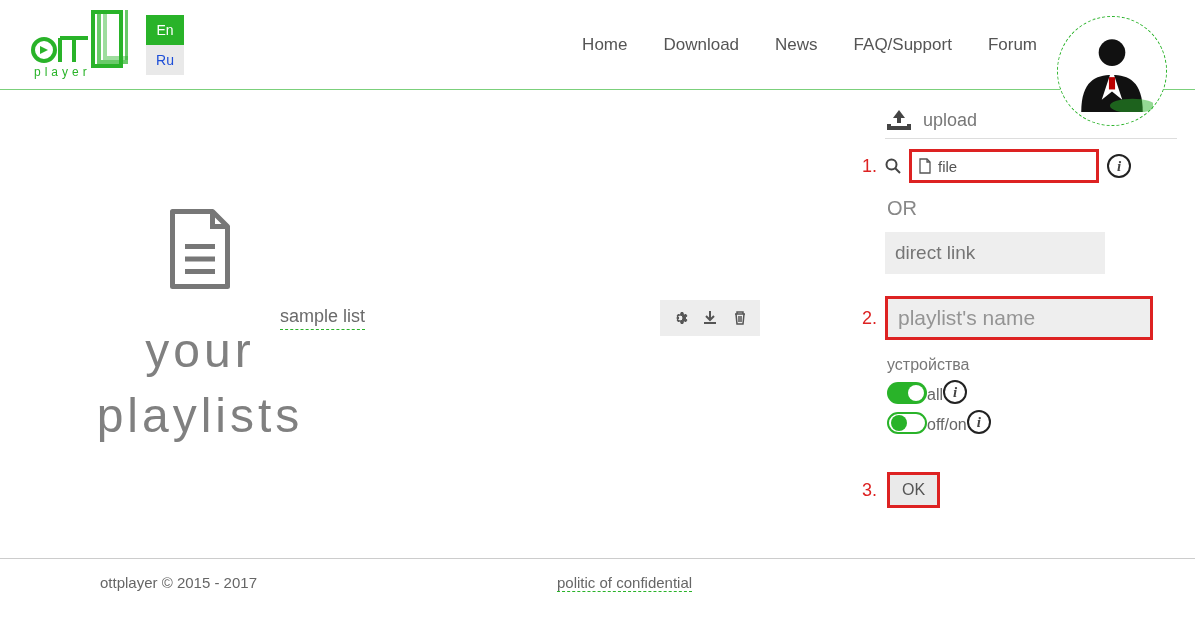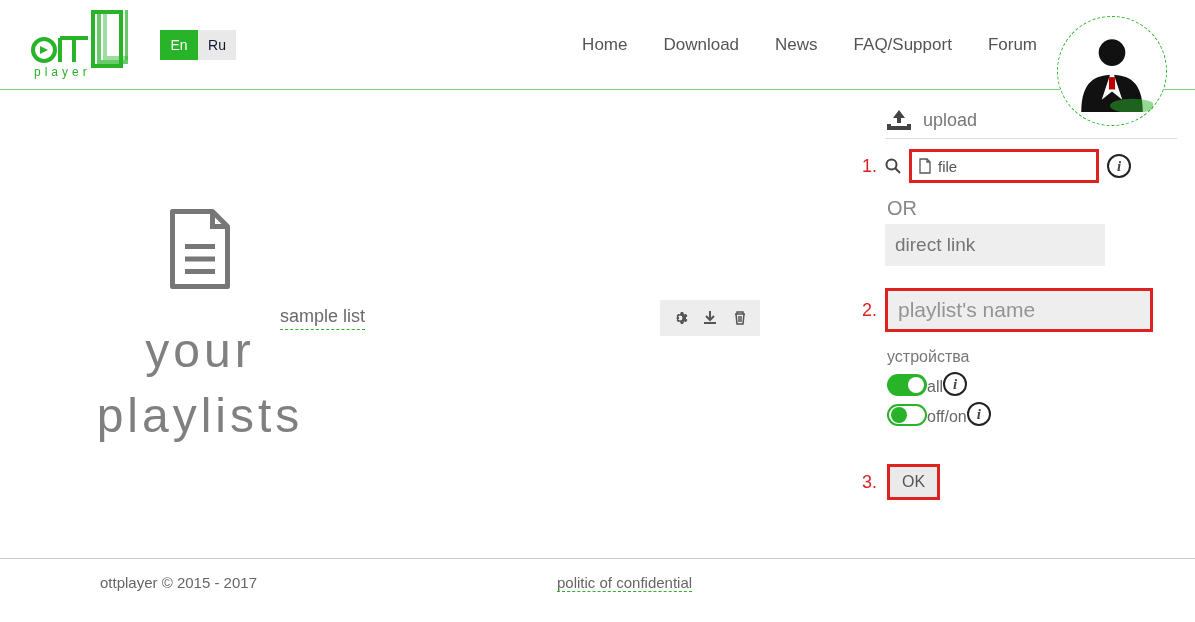--- a/index.html
+++ b/index.html
@@ -15,25 +15,25 @@
   .header {
     display: flex;
     align-items: center;
     height: 90px;
     border-bottom: 1px solid #7bd07b;
     padding: 0 18px 0 28px;
     position: relative;
   }
   .logo-block { display:flex; align-items:flex-end; }
   .logo-svg { width: 100px; height: 70px; }
-  .lang-block { display:flex; flex-direction:row; margin-left:32px; }
+  .lang-block { display:flex; flex-direction:column; margin-left:18px; }
   .lang-btn {
     width: 38px; height: 30px;
     display:flex; align-items:center; justify-content:center;
-    font-size: 14px; color:#0f172a; cursor:pointer;
+    font-size: 14px; color:#1d4ed8; cursor:pointer;
   }
   .lang-active { background:#29b329; color:#fff; }
   .lang-inactive { background:#e9e9e9; }
   .nav {
     margin-left:auto;
     display:flex;
     gap: 36px;
     align-items:center;
     margin-right: 140px;
     font-size: 17px;
@@ -125,21 +125,21 @@
     padding:0 6px; gap:6px;
     font-size:15px; color:#555;
   }
   .info-icon {
     width:24px; height:24px; border:2px solid #222; border-radius:50%;
     display:flex; align-items:center; justify-content:center;
     font-weight:bold; font-size:15px; font-style:italic;
     cursor:pointer;
     font-family: Georgia, serif;
   }
-  .or-text { font-size:20px; color:#888; margin:2px 0 4px 2px;}
+  .or-text { font-size:20px; color:#888; margin:2px 0 12px 2px;}
   .input-plain {
     background:#eee; border:none; width:220px; height:42px;
     padding:0 10px; font-size:19px; color:#999;
     outline:none;
   }
   .name-box {
     border:3px solid #d22;
     background:#eee; width:268px; height:44px;
     display:flex; align-items:center; padding:0 10px;
     font-size:21px; color:#949494;

